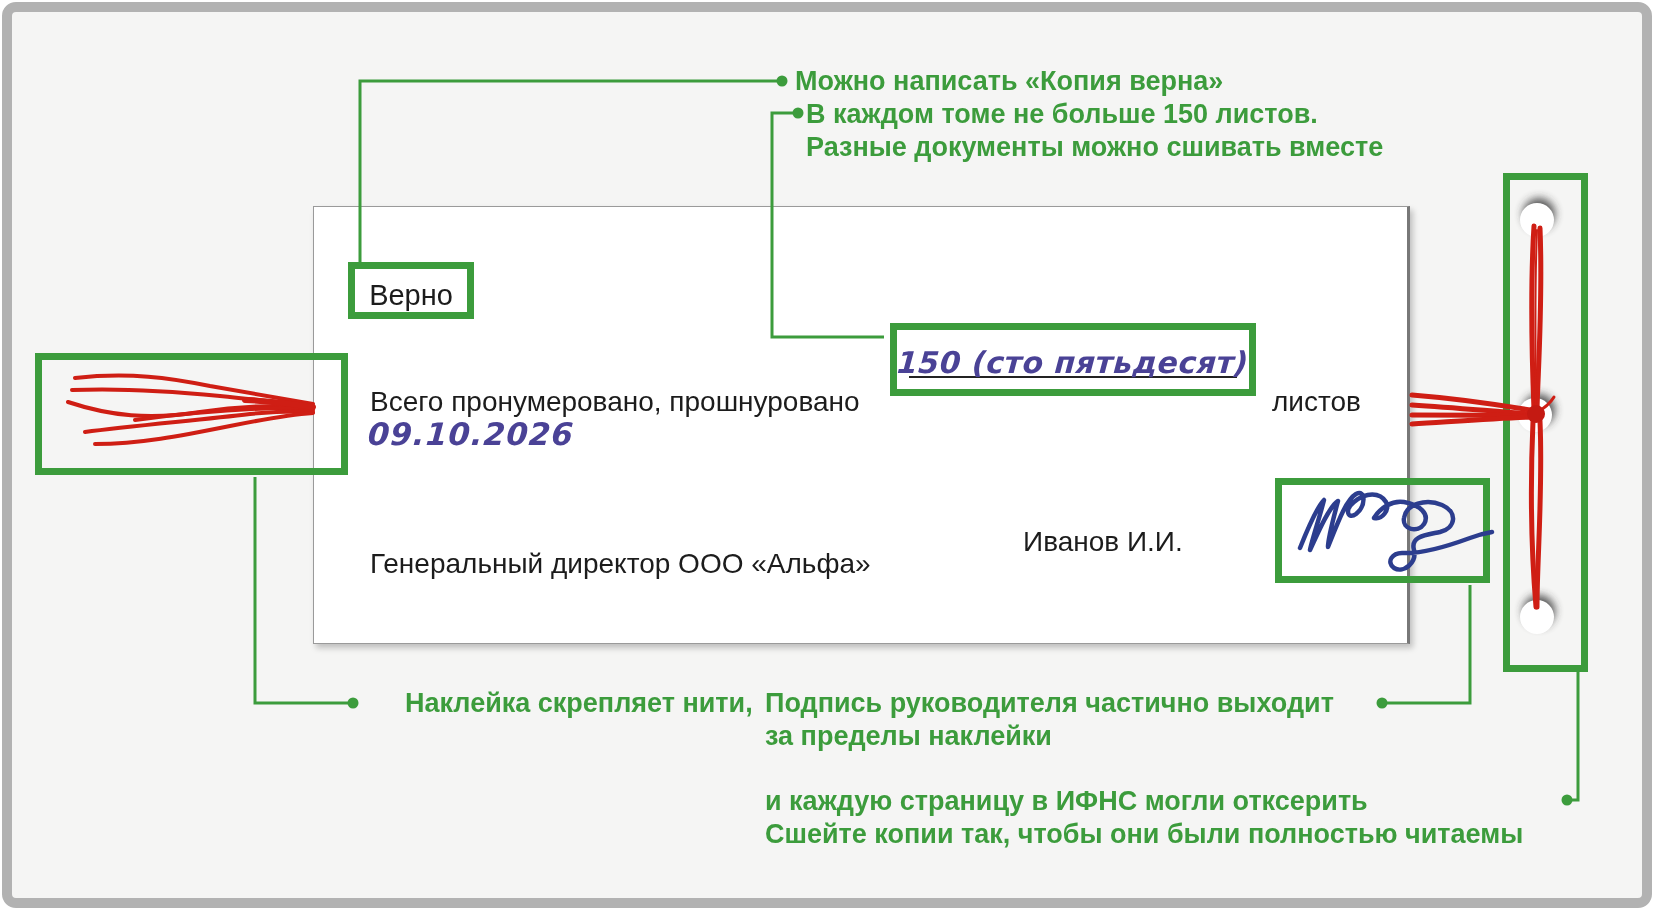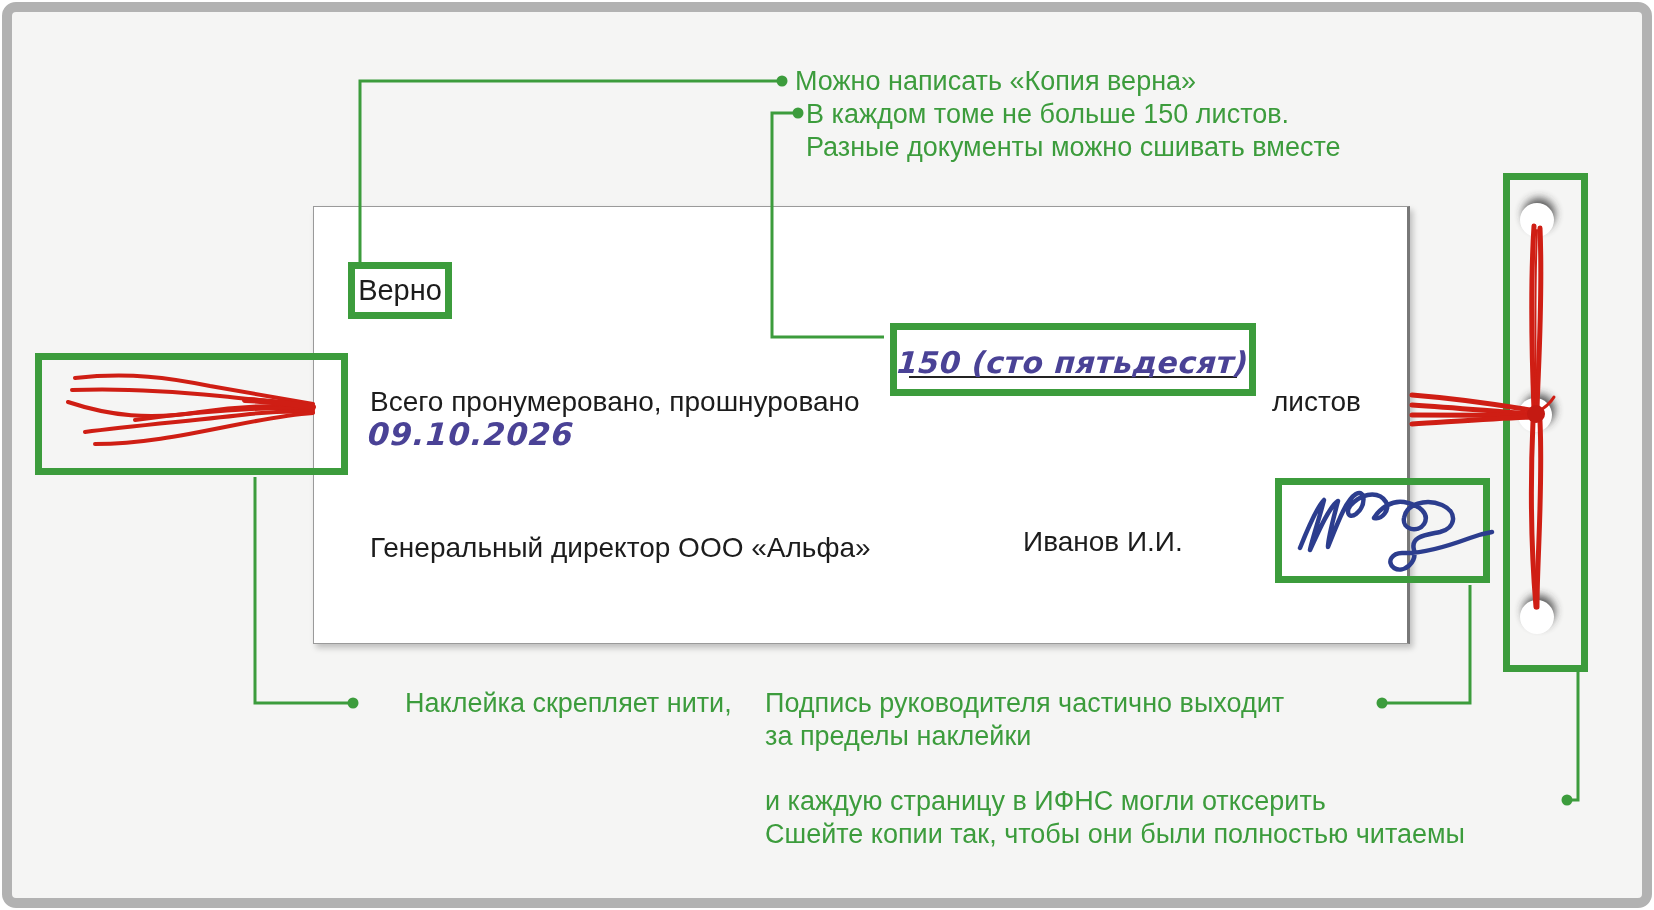--- a/index.html
+++ b/index.html
@@ -7,22 +7,22 @@
           font-family:"Liberation Sans",sans-serif;}
   .frame{position:absolute;left:2px;top:2px;right:2px;bottom:2px;
          border:10px solid #b2b2b2;border-radius:14px;background:#f5f5f4;box-sizing:border-box;}
 
   
   .doc{position:absolute;left:313px;top:206px;width:1097px;height:438px;background:#ffffff;
        border:1px solid #9a9a9a;border-right:3px solid #787878;
        box-shadow:3px 4px 6px rgba(0,0,0,.22);box-sizing:border-box;}
 
   .green-box{position:absolute;border:7px solid var(--accent-green);box-sizing:border-box;}
-  .stamp-box{left:348px;top:262px;width:104px;height:57px;background:#ffffff;
-             display:flex;align-items:center;justify-content:center;}
+  .stamp-box{left:348px;top:262px;width:126px;height:57px;background:#ffffff;
+             display:flex;align-items:flex-end;justify-content:center;}
   .stamp-box span{font-size:29px;color:#1c1c1c;}
 
   .doc-text{position:absolute;font-size:28px;color:#1c1c1c;white-space:nowrap;margin-top:40px;}
   .count-box{left:890px;top:323px;width:366px;height:73px;background:#ffffff;}
   .count-underline{position:absolute;left:12px;right:12px;bottom:11px;height:2px;background:#232323;}
   .count-hand{position:absolute;left:0;right:0;bottom:9px;text-align:center;
               font-family:"DejaVu Sans",sans-serif;font-style:italic;font-weight:700;
               font-size:30px;letter-spacing:.5px;color:var(--handwriting-ink);
               transform:skewX(-4deg);white-space:nowrap;}
   .date-hand{position:absolute;left:368px;top:416px;
@@ -34,21 +34,21 @@
   .left-thread-box{left:35px;top:353px;width:313px;height:122px;background:transparent;}
   .right-thread-box{left:1503px;top:173px;width:85px;height:499px;background:transparent;}
 
   svg.overlay{position:absolute;left:0;top:0;width:1654px;height:910px;pointer-events:none;}
   .thread{stroke:var(--thread-red);fill:none;stroke-linecap:round;}
   .connector{stroke:var(--accent-green);stroke-width:3;fill:none;}
   .conn-dot{fill:var(--accent-green);}
   .sig-stroke{stroke:var(--signature-ink);fill:none;stroke-width:4.5;
               stroke-linecap:round;stroke-linejoin:round;}
 
-  .note{position:absolute;font-size:27px;line-height:33px;font-weight:400;
+  .note{position:absolute;font-size:27px;line-height:33px;font-weight:700;
         color:var(--accent-green);white-space:nowrap;}
   .n1{left:795px;top:65px;}
   .n2{left:806px;top:98px;}
   .n3{left:372px;top:687px;margin-left:33px;}
   .n4{left:765px;top:687px;}
   .n5{left:765px;top:785px;}
 </style>
 </head>
 <body>
 
@@ -65,21 +65,21 @@
 
   <div class="green-box count-box">
     <div class="count-underline"></div>
     <div class="count-hand">150 (сто пятьдесят)</div>
   </div>
 
   <div class="doc-text" style="left:1272px;top:346px;">листов</div>
 
   <div class="date-hand">09.10.2026</div>
 
-  <div class="doc-text" style="left:370px;top:492px;">Генеральный директор ООО «Альфа»</div>
+  <div class="doc-text" style="left:370px;top:508px;">Генеральный директор ООО «Альфа»</div>
   <div class="doc-text" style="left:1023px;top:486px;">Иванов И.И.</div>
 
   <div class="green-box sig-box"></div>
   <div class="green-box left-thread-box"></div>
   <div class="green-box right-thread-box"></div>
 
   <svg class="overlay">
     <defs>
         <filter id="blur4" x="-50%" y="-50%" width="200%" height="200%">
       <feGaussianBlur stdDeviation="4"></feGaussianBlur>

